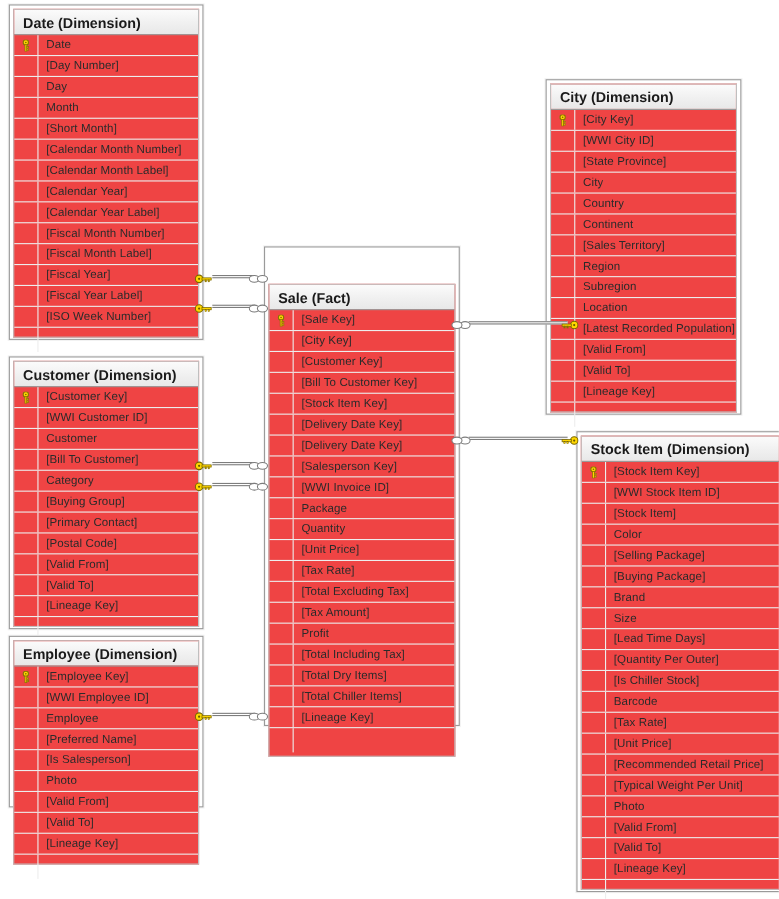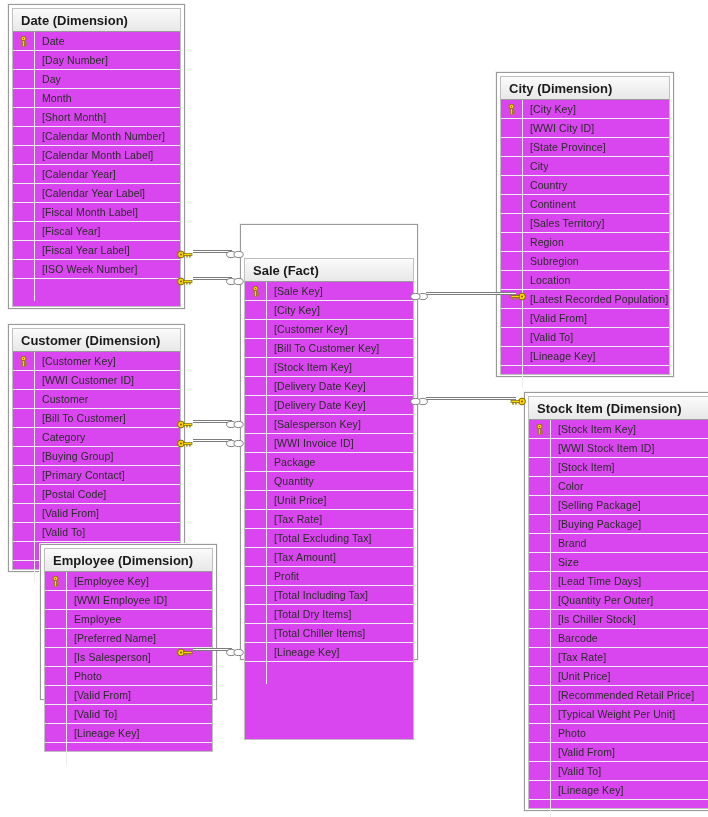--- a/index.html
+++ b/index.html
@@ -17,21 +17,21 @@
     position:absolute;
     background:#ffffff;
     border:1px solid #9a9a9a;
     box-sizing:border-box;
     box-shadow:0 0 0 1px #f2f2f2;
   }
   .tbl-inner{
     border:1px solid #bfbfbf;
     margin:3px;
     box-sizing:border-box;
-    background:#d946ef;
+    background:#ef4444;
   }
   .tbl-hdr{
     height:23px;
     line-height:23px;
     font-weight:bold;
     font-size:13px;
     color:#1a1a1a;
     padding-left:8px;
     background:linear-gradient(to bottom,#fbfbfb 0%,#f0f0f0 55%,#e8e8e8 100%);
     border-bottom:1px solid #9a9a9a;
@@ -131,20 +131,24 @@
             <div class="row">
               <div class="gutter"></div>
               <div class="fld">[Calendar Year]</div>
             </div>
             <div class="row">
               <div class="gutter"></div>
               <div class="fld">[Calendar Year Label]</div>
             </div>
             <div class="row">
               <div class="gutter"></div>
+              <div class="fld">[Fiscal Month Number]</div>
+            </div>
+            <div class="row">
+              <div class="gutter"></div>
               <div class="fld">[Fiscal Month Label]</div>
             </div>
             <div class="row">
               <div class="gutter"></div>
               <div class="fld">[Fiscal Year]</div>
             </div>
             <div class="row">
               <div class="gutter"></div>
               <div class="fld">[Fiscal Year Label]</div>
             </div>
@@ -213,21 +217,21 @@
             <div class="row">
               <div class="gutter"></div>
               <div class="fld">[Lineage Key]</div>
             </div>
             <div class="row filler">
               <div class="gutter"></div>
             </div>
           </div>
         </div>
       </div>
-      <div class="tbl" style="left: 8px; top: 544px; width: 177px; height: 156px; margin-left: 32px;">
+      <div class="tbl" style="left: 8px; top: 578px; width: 177px; height: 156px;">
         <div class="tbl-inner" style="height: 204px;">
           <div class="tbl-hdr">Employee (Dimension)</div>
           <div class="rows">
             <div class="row">
               <div class="gutter">
                 <svg class="keyico" viewBox="0 0 11 11">
                   <circle cx="5.5" cy="2.6" r="2.4" fill="#ffd700" stroke="#8a7400" stroke-width="1"></circle>
                   <circle cx="5.5" cy="2.6" r="0.75" fill="#7a6800"></circle>
                   <rect x="4.7" y="4.6" width="1.7" height="6" fill="#ffd700" stroke="#8a7400" stroke-width="0.7"></rect>
                   <rect x="6.3" y="6.4" width="1.8" height="1.1" fill="#ffd700" stroke="#8a7400" stroke-width="0.6"></rect>
@@ -268,21 +272,21 @@
               <div class="gutter"></div>
               <div class="fld">[Lineage Key]</div>
             </div>
             <div class="row filler">
               <div class="gutter"></div>
             </div>
           </div>
         </div>
       </div>
       <div class="tbl" style="left: 240px; top: 224px; width: 178px; height: 436px;">
-        <div class="tbl-inner" style="height: 482px; margin-top: 33px;">
+        <div class="tbl-inner" style="height: 430px; margin-top: 33px;">
           <div class="tbl-hdr">Sale (Fact)</div>
           <div class="rows">
             <div class="row">
               <div class="gutter">
                 <svg class="keyico" viewBox="0 0 11 11">
                   <circle cx="5.5" cy="2.6" r="2.4" fill="#ffd700" stroke="#8a7400" stroke-width="1"></circle>
                   <circle cx="5.5" cy="2.6" r="0.75" fill="#7a6800"></circle>
                   <rect x="4.7" y="4.6" width="1.7" height="6" fill="#ffd700" stroke="#8a7400" stroke-width="0.7"></rect>
                   <rect x="6.3" y="6.4" width="1.8" height="1.1" fill="#ffd700" stroke="#8a7400" stroke-width="0.6"></rect>
                   <rect x="6.3" y="8.6" width="1.8" height="1.1" fill="#ffd700" stroke="#8a7400" stroke-width="0.6"></rect>

